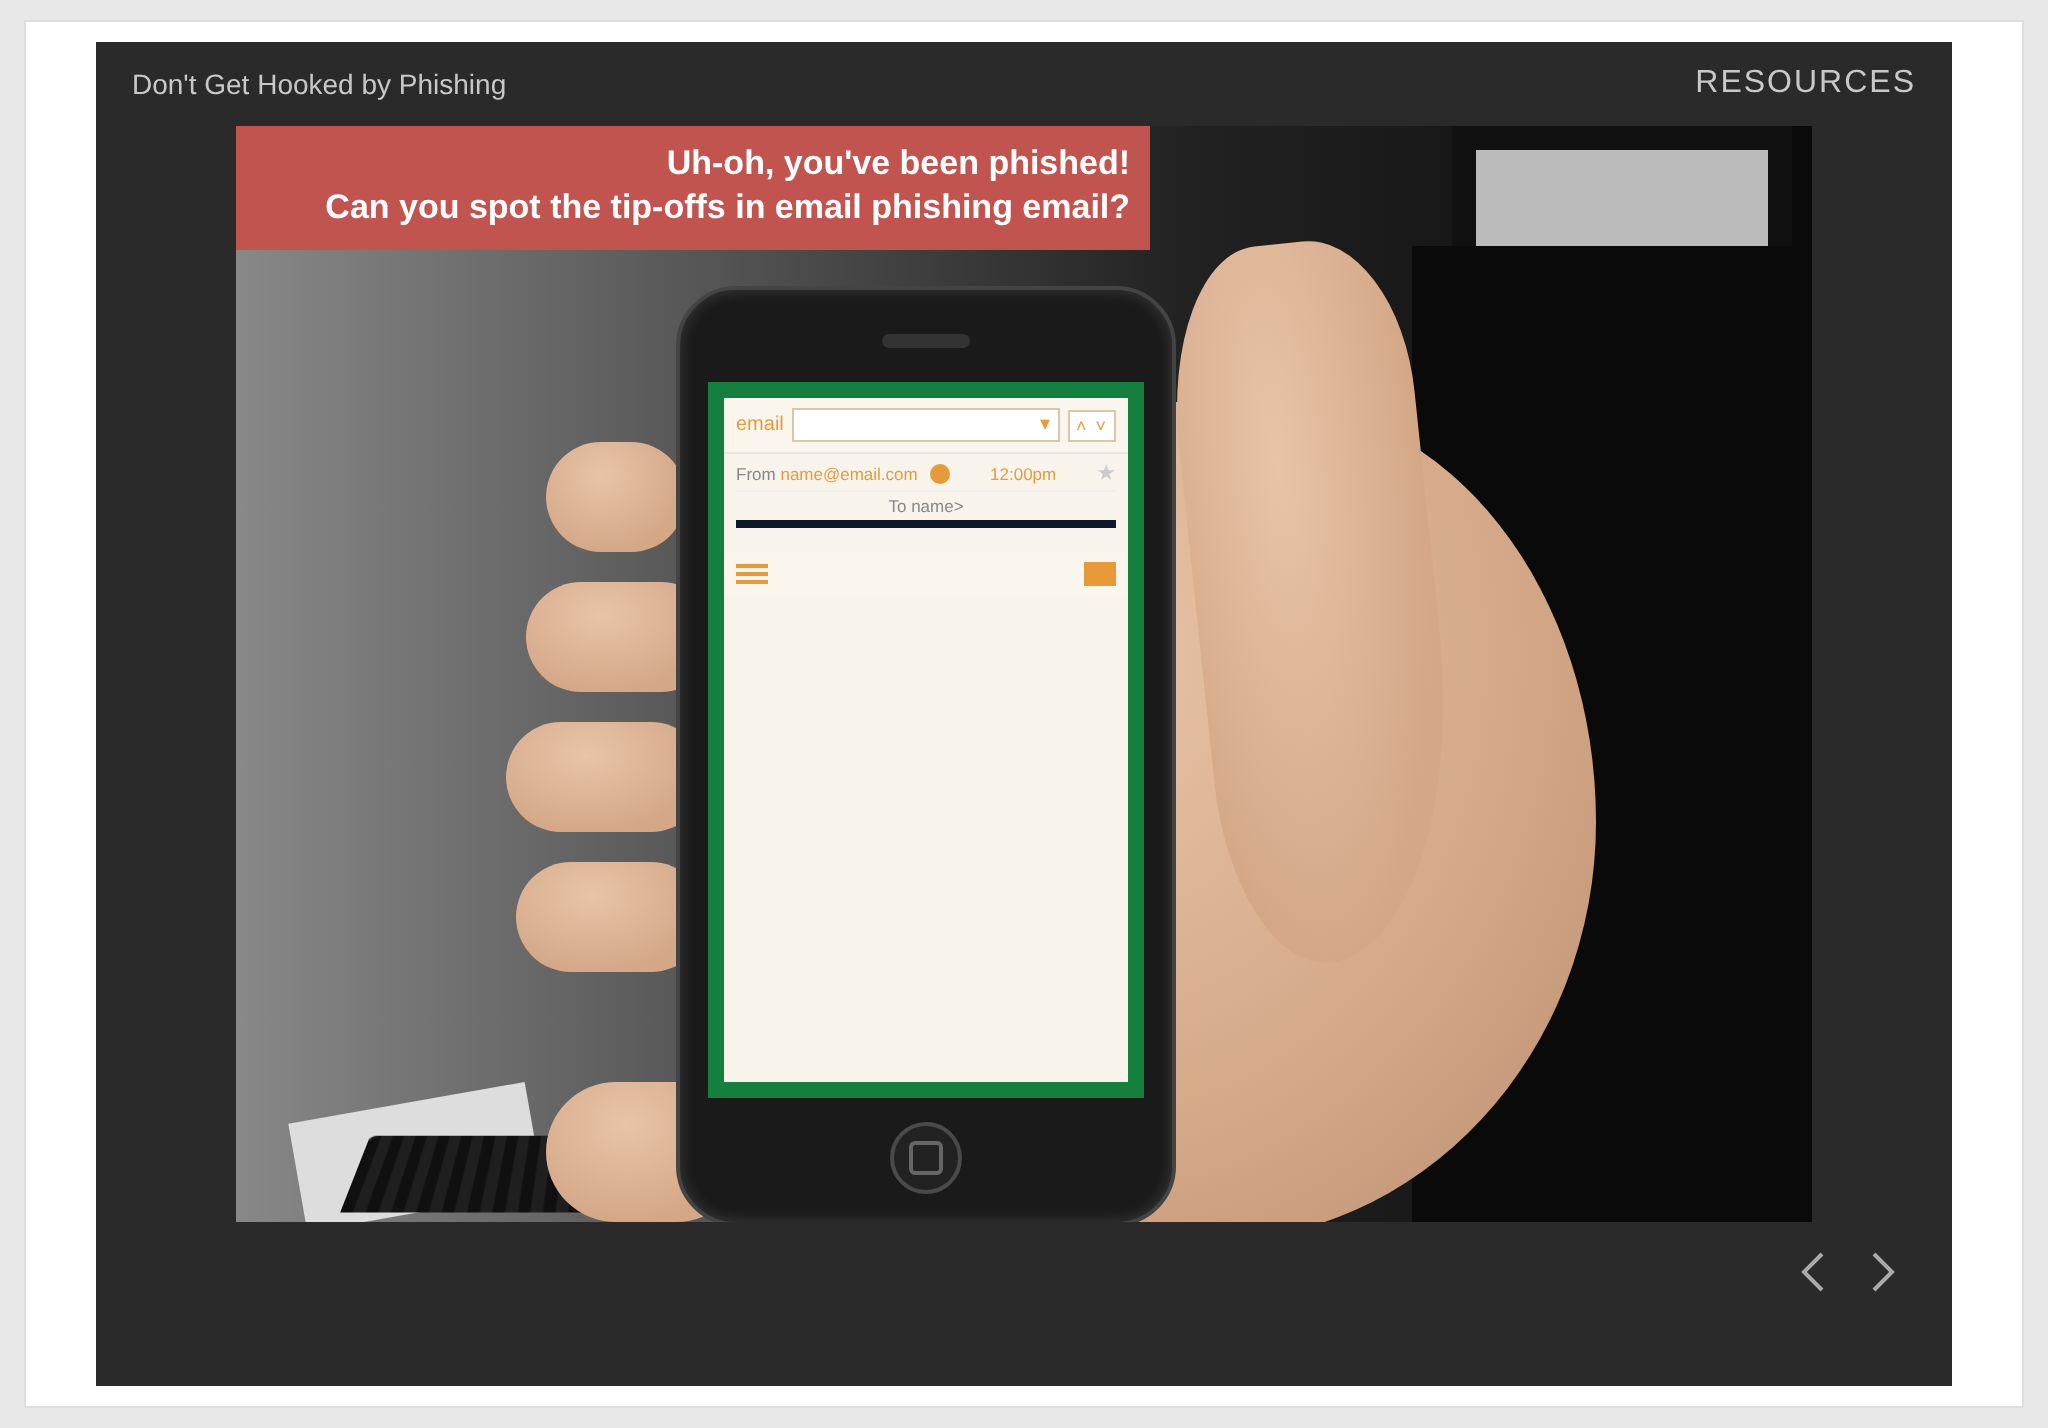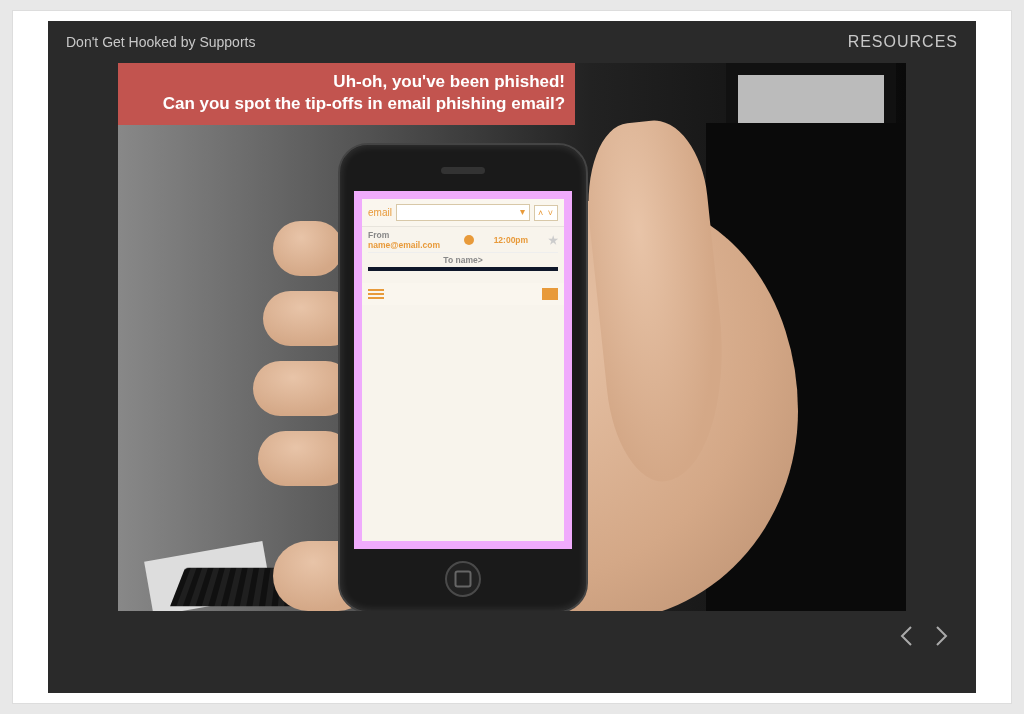--- a/index.html
+++ b/index.html
@@ -196,21 +196,21 @@
       width: 13px; height: 13px;
       border: 2px solid #666;
       border-radius: 3px;
     }
     .phone-screen {
       position: absolute;
       top: 46px;
       left: 14px;
       right: 14px;
       bottom: 62px;
-      background: #f0abfc;
+      background: #15803d;
       padding: 8px;
     }
     .email-app {
       background: #f8f4ec;
       height: 100%;
       display: flex;
       flex-direction: column;
       font-size: 10px;
     }
     .email-header {
@@ -243,21 +243,20 @@
     .email-arrows {
       color: #e89a3a;
       font-size: 9px;
       letter-spacing: 1px;
       border: 1px solid #d8c8a8;
       padding: 2px 3px;
       background: #fff;
     }
     .email-meta {
       padding: 3px 6px 12px;
-      font-weight: bold;
     }
     .email-from-row {
       display: flex;
       align-items: center;
       justify-content: space-between;
       font-size: 8.5px;
       color: #888;
       border-bottom: 1px solid #eee;
       padding-bottom: 2px;
     }
@@ -335,21 +334,21 @@
       cursor: pointer;
     }
     .nav-btn svg { width: 13px; height: 20px; display: block; }
   </style>
 </head>
 <body>
 
 <div class="outer-frame">
   <div class="dark-container">
     <div class="header-bar">
-      <div class="header-title">Don't Get Hooked by Supports</div>
+      <div class="header-title">Don't Get Hooked by Phishing</div>
       <div class="resources-link">RESOURCES</div>
     </div>
 
     <div class="slide-area">
       <div class="scene">
         <div class="frame-pic"></div>
         <div class="cabinet"></div>
         <div class="paper"></div>
         <div class="keyboard"></div>
       </div>

